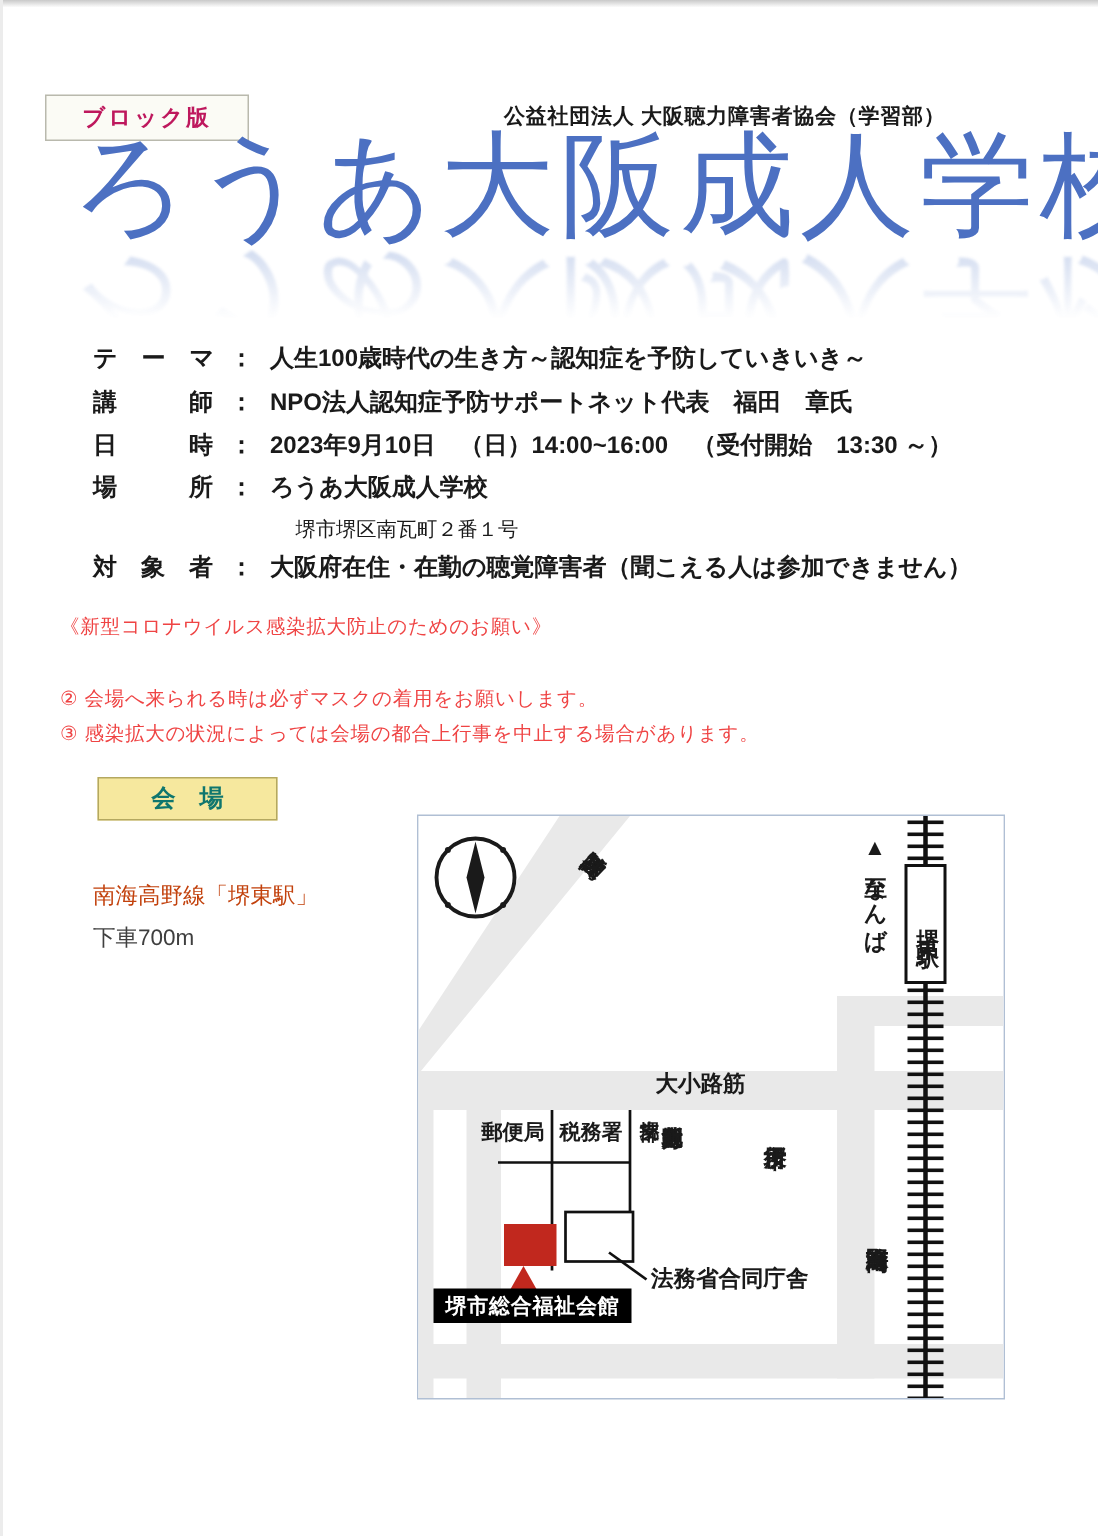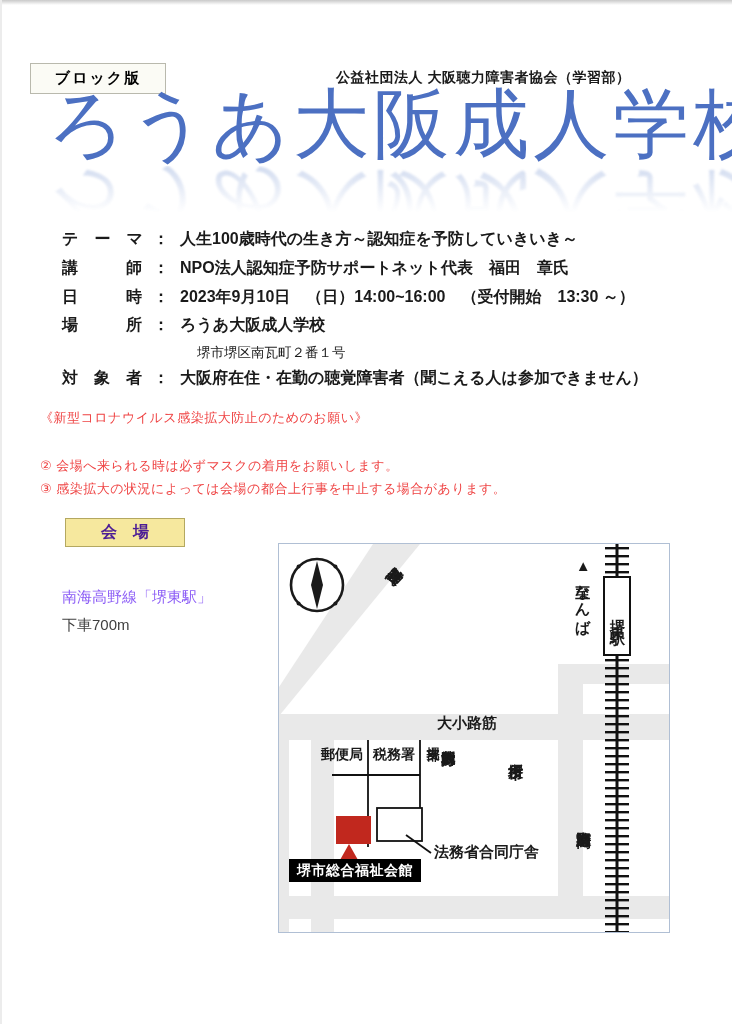--- a/index.html
+++ b/index.html
@@ -7,21 +7,21 @@
     position:relative;width:732px;height:1024px;margin:0 auto;background:#ffffff;
     font-family:"Liberation Sans","DejaVu Sans",sans-serif;color:#1a1a1a;overflow:hidden;
   }
   .page-top-edge{position:absolute;left:0;top:0;width:732px;height:5px;
     background:linear-gradient(to bottom,#c9c9c9,rgba(255,255,255,0));}
   .page-left-edge{position:absolute;left:0;top:0;width:2px;height:1024px;background:#ececec;}
 
   
   .badge{position:absolute;left:30px;top:63px;width:136px;height:31px;
     border:1.5px solid #b9b9ad;background:#fbfbf5;display:flex;align-items:center;justify-content:center;
-    font-size:15px;font-weight:bold;letter-spacing:2px;color:#000000;box-sizing:border-box;}
+    font-size:15px;font-weight:bold;letter-spacing:2px;color:#be185d;box-sizing:border-box;}
   .org{position:absolute;left:336px;top:69px;font-size:14px;font-weight:bold;white-space:nowrap;letter-spacing:.5px;}
 
   .title{position:absolute;left:48px;top:84px;height:82px;line-height:80px;
     font-size:76px;letter-spacing:4px;white-space:nowrap;color:#4c70c2;font-weight:normal;}
   .title-reflection{position:absolute;left:48px;top:166px;height:80px;line-height:80px;
     font-size:76px;letter-spacing:4px;white-space:nowrap;color:#5a7ec7;font-weight:normal;
     transform:scaleY(-1);opacity:.30;filter:blur(1.2px);
     -webkit-mask-image:linear-gradient(to top,rgba(0,0,0,.9),transparent 58%);
             mask-image:linear-gradient(to top,rgba(0,0,0,.9),transparent 58%);}
 
@@ -31,22 +31,22 @@
   .dcolon{width:38px;text-align:center;}
   .dvalue{white-space:nowrap;}
   .dsub{position:absolute;left:197px;font-size:13.5px;font-weight:normal;white-space:nowrap;}
 
   
   .covid-line{position:absolute;left:40px;font-size:13px;color:#ef4444;letter-spacing:.5px;white-space:nowrap;}
 
   
   .venue-chip{position:absolute;left:65px;top:518px;width:120px;height:29px;
     background:#f6e89e;border:1px solid #b4a860;display:flex;align-items:center;justify-content:center;
-    font-size:16px;font-weight:bold;color:#4c1d95;box-sizing:border-box;}
-  .access1{position:absolute;left:62px;top:588px;font-size:15px;color:#8b5cf6;white-space:nowrap;}
+    font-size:16px;font-weight:bold;color:#0f766e;box-sizing:border-box;}
+  .access1{position:absolute;left:62px;top:588px;font-size:15px;color:#c2410c;white-space:nowrap;}
   .access2{position:absolute;left:62px;top:616px;font-size:15px;color:#3f3f3f;white-space:nowrap;}
 
   
   .map{position:absolute;left:278px;top:543px;width:390px;height:388px;background:#fff;
     border:1px solid #b0bfd4;box-sizing:content-box;}
   .map svg{position:absolute;left:0;top:0;}
   .mlabel{position:absolute;font-weight:bold;color:#1a1a1a;white-space:nowrap;line-height:1.05;}
   .v{writing-mode:vertical-rl;text-orientation:upright;}
   .lbl-hanshin{left:122px;top:18px;font-size:15px;transform:rotate(43deg);transform-origin:center;}
   .lbl-namba{left:296px;top:13px;font-size:15px;}

